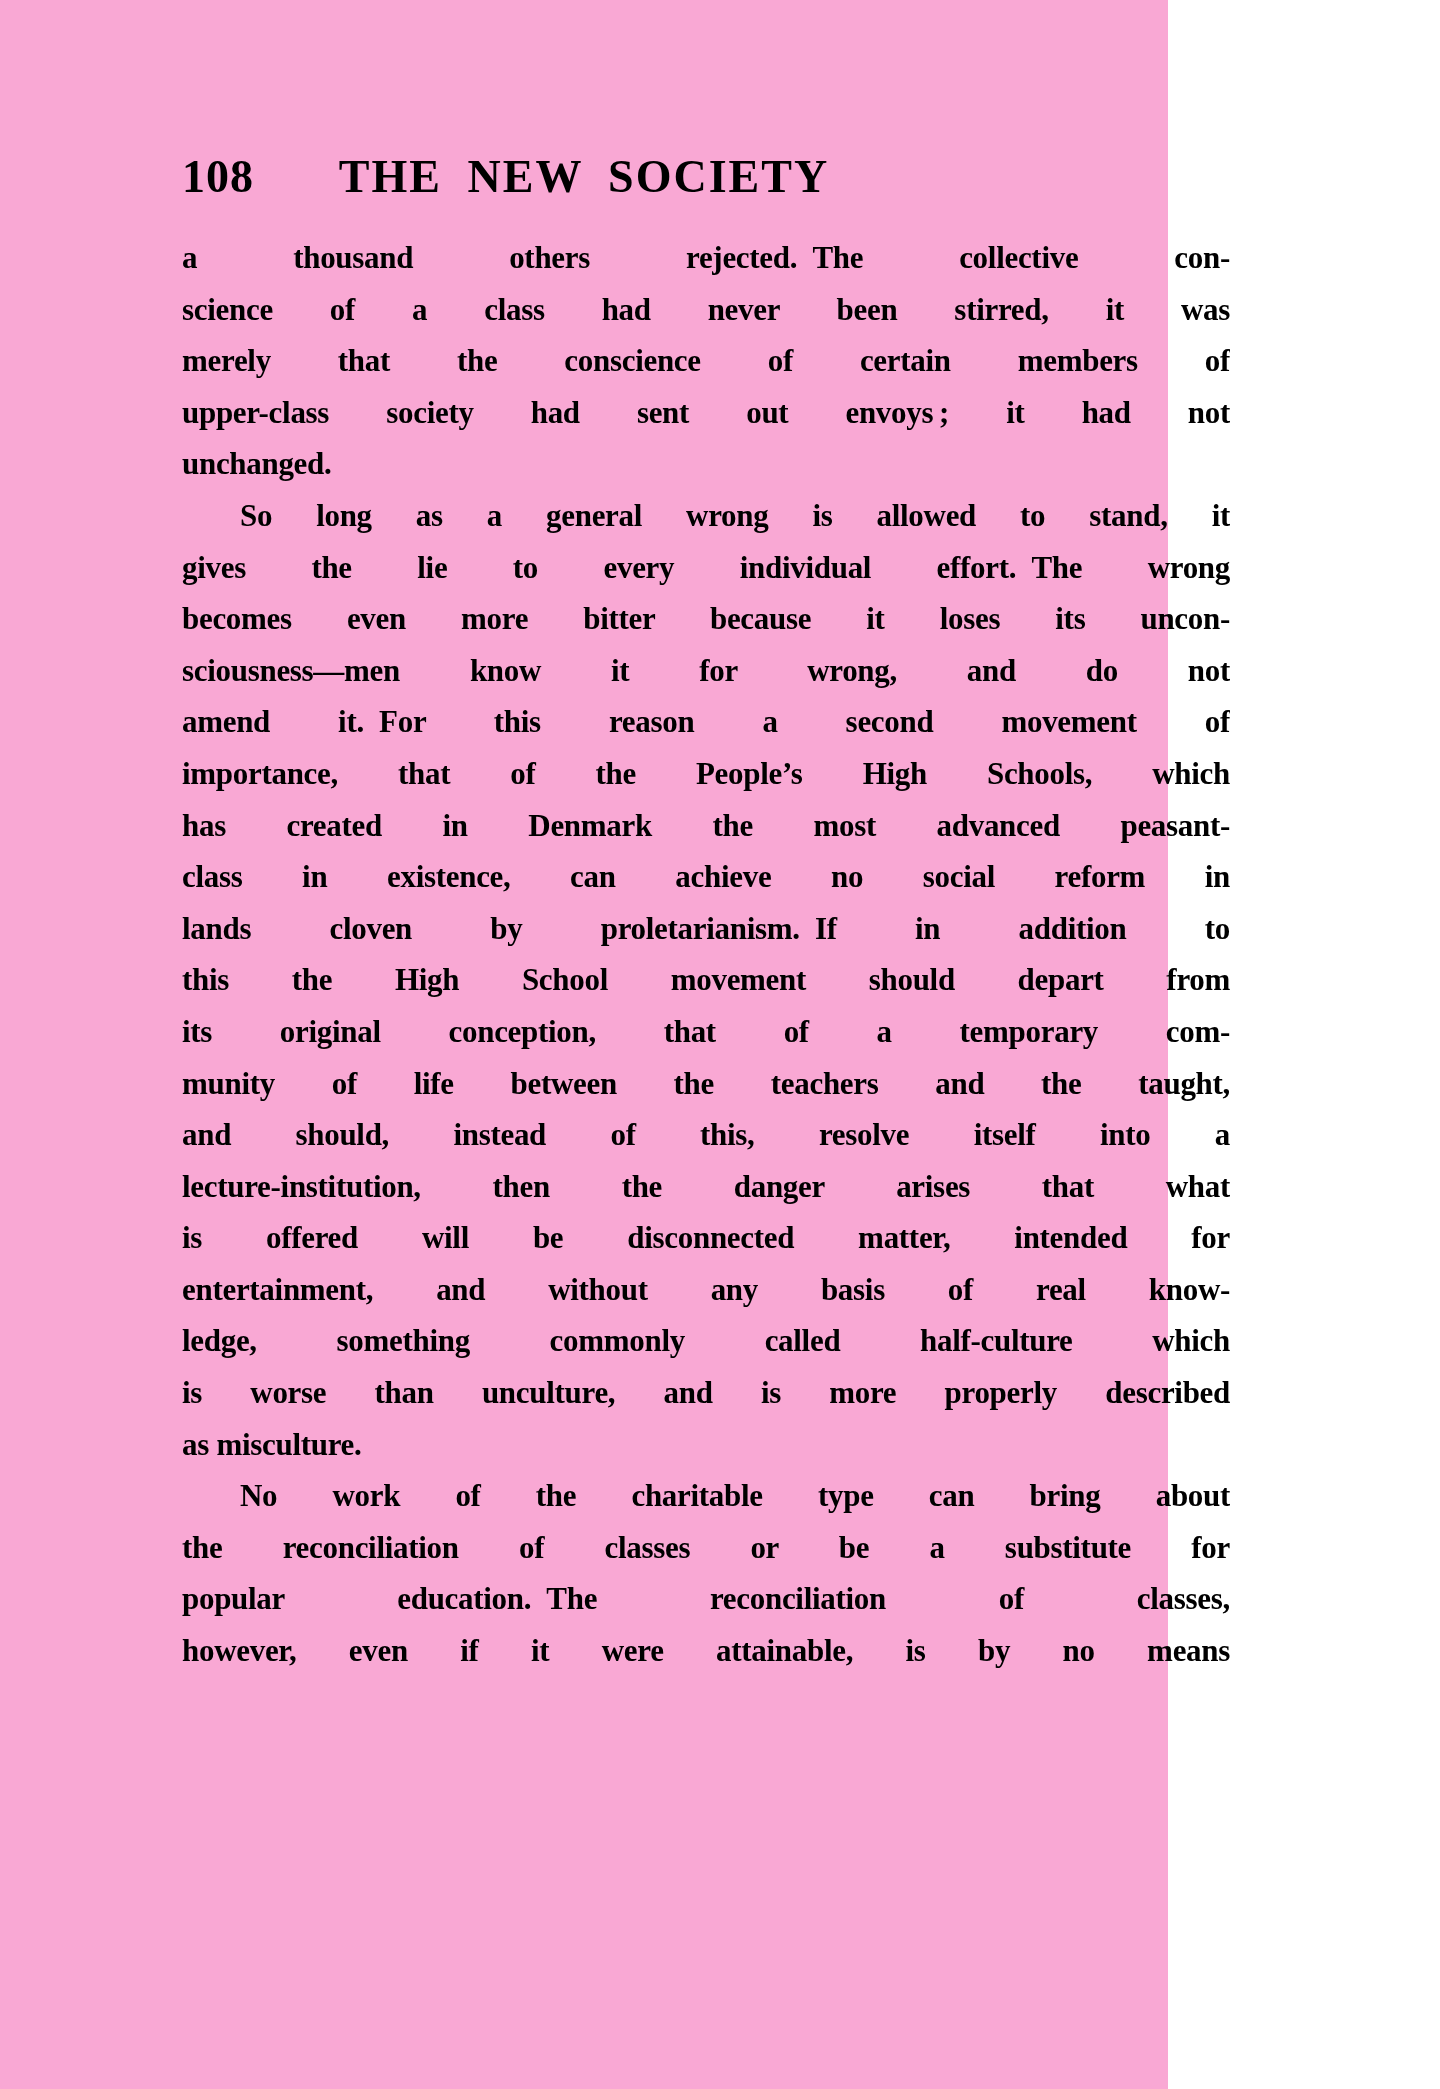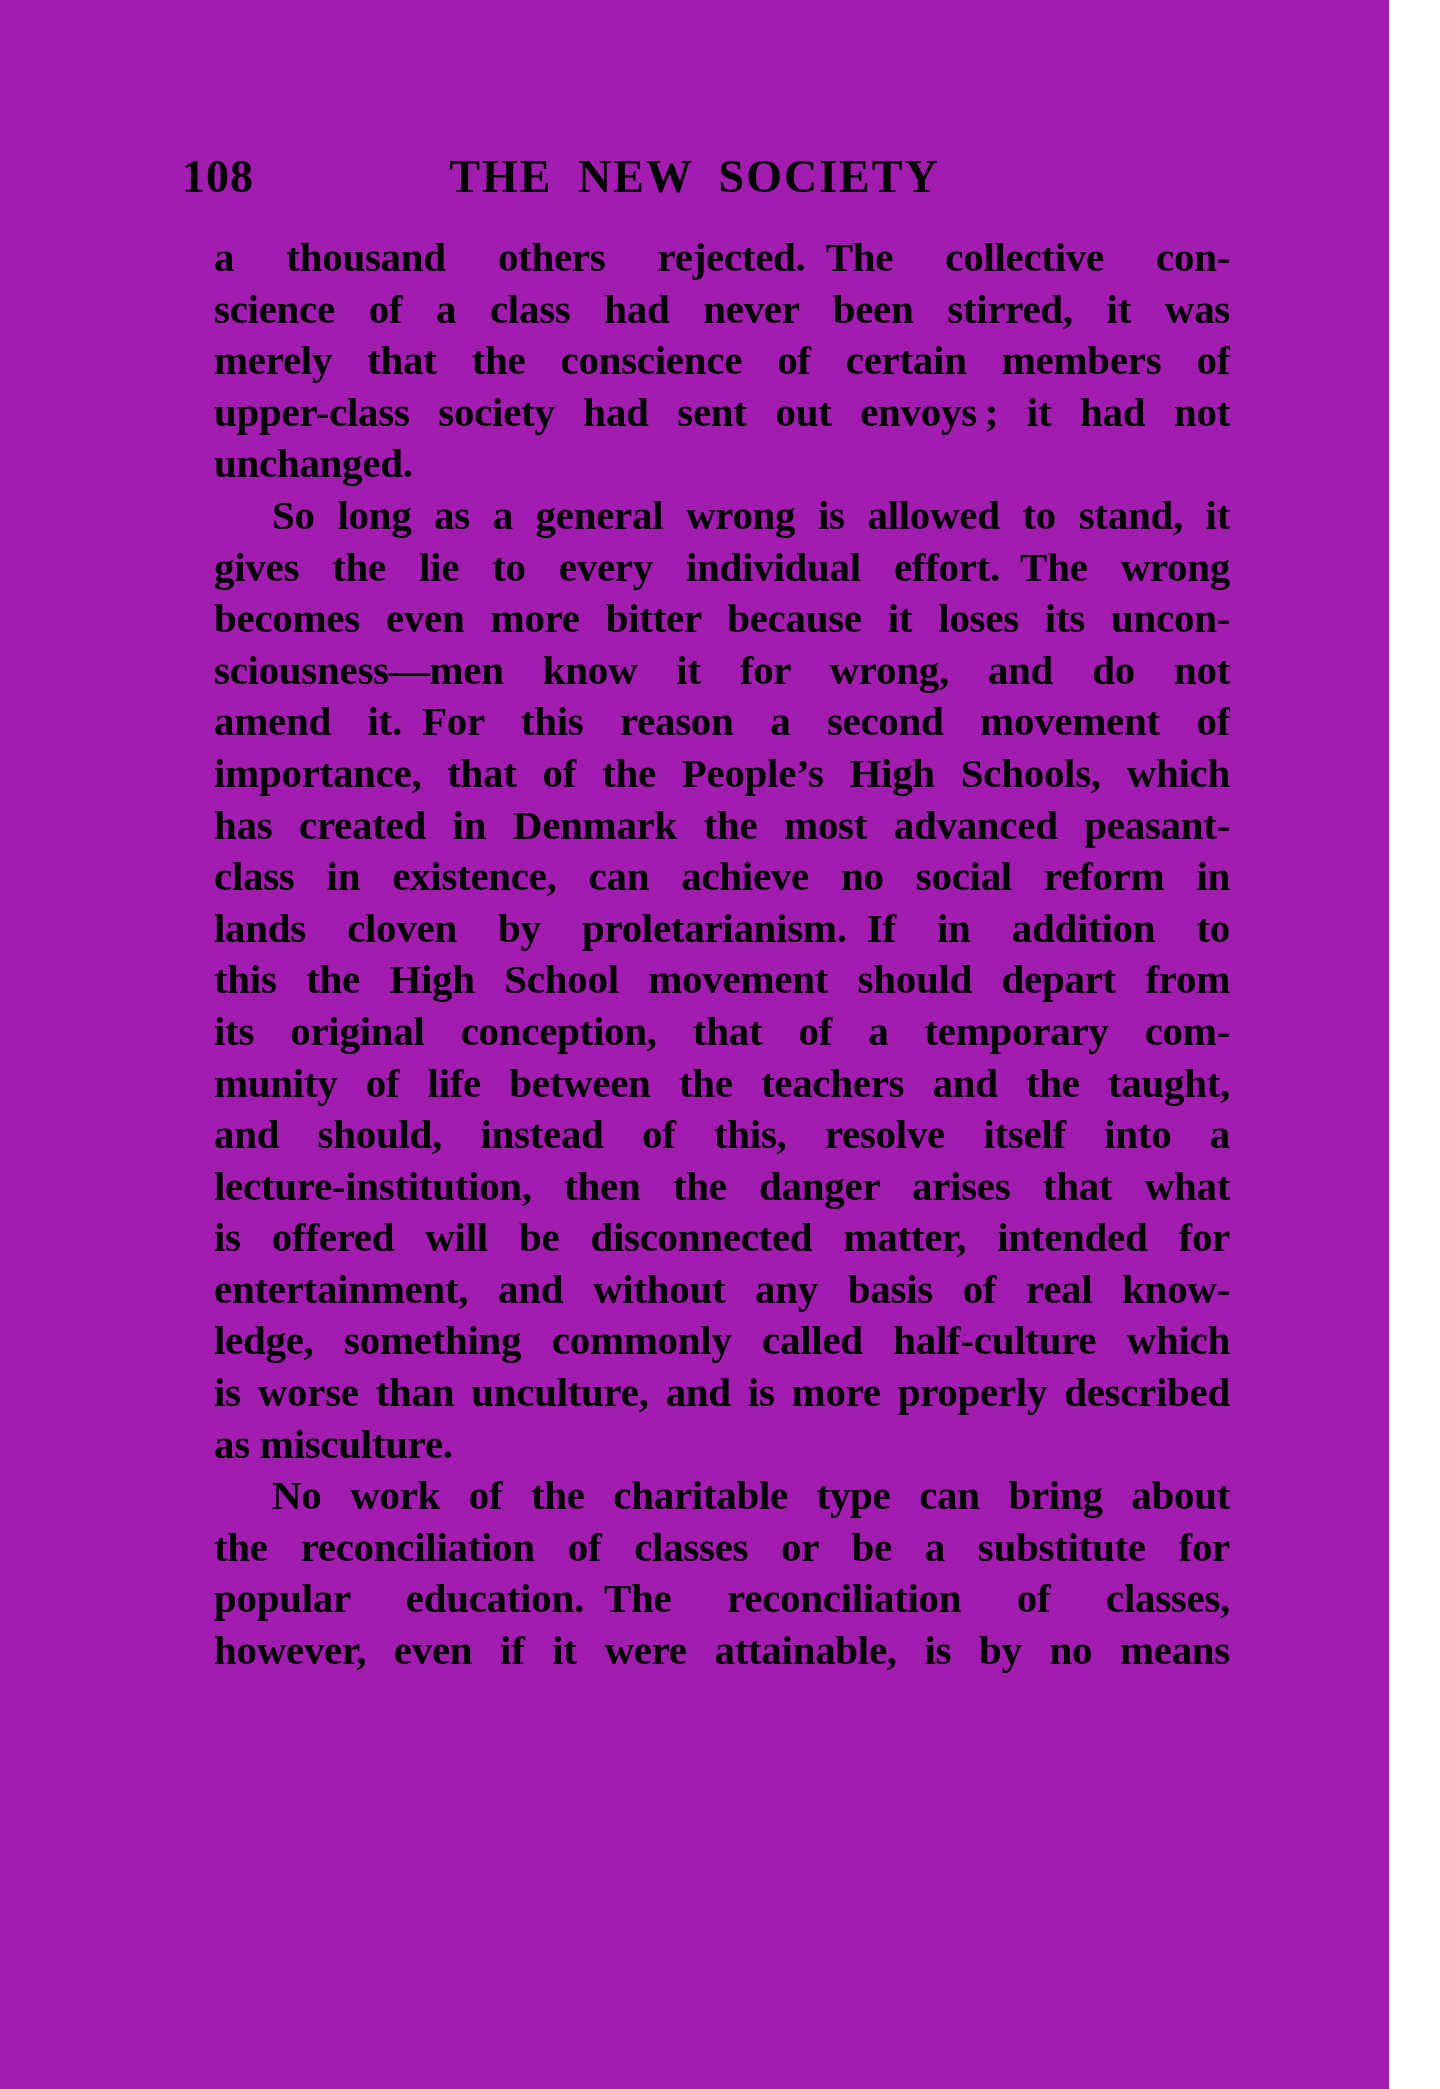--- a/index.html
+++ b/index.html
@@ -11,22 +11,22 @@
     width: 1440px;
     height: 2089px;
     position: relative;
     font-family: "Liberation Serif", "DejaVu Serif", serif;
     color: #000000;
     overflow: hidden;
   }
   .sheet {
     position: absolute;
     left: 0; top: 0;
-    width: 1389px; height: 2089px;
-    background: #a21caf;
+    width: 1168px; height: 2089px;
+    background: #f9a8d4;
   }
   .pagenum {
     position: absolute;
     left: 182px;
     top: 152px;
     font-size: 46px;
     line-height: 50px;
     font-weight: 700;
     letter-spacing: 1px;
   }
@@ -44,26 +44,25 @@
   }
   .bodytext {
     position: absolute;
     left: 182px;
     top: 232px;
     width: 1048px;
   }
   .line {
     height: 51.6px;
     line-height: 51.6px;
-    font-size: 41px;
+    font-size: 31px;
     font-weight: 700;
     letter-spacing: -0.3px;
     overflow: hidden;
     text-align: justify;
-    margin-left: 32px;
   }
   .line::after {
     content: "";
     display: inline-block;
     width: 100%;
     height: 0;
     vertical-align: top;
   }
   .line.nj {
     text-align: left;

